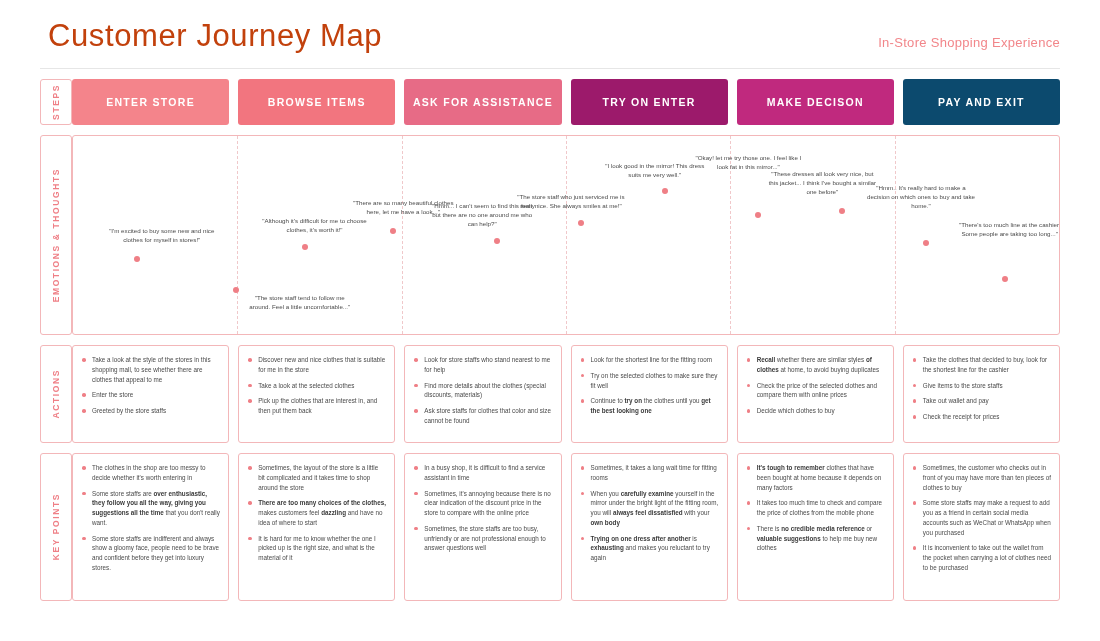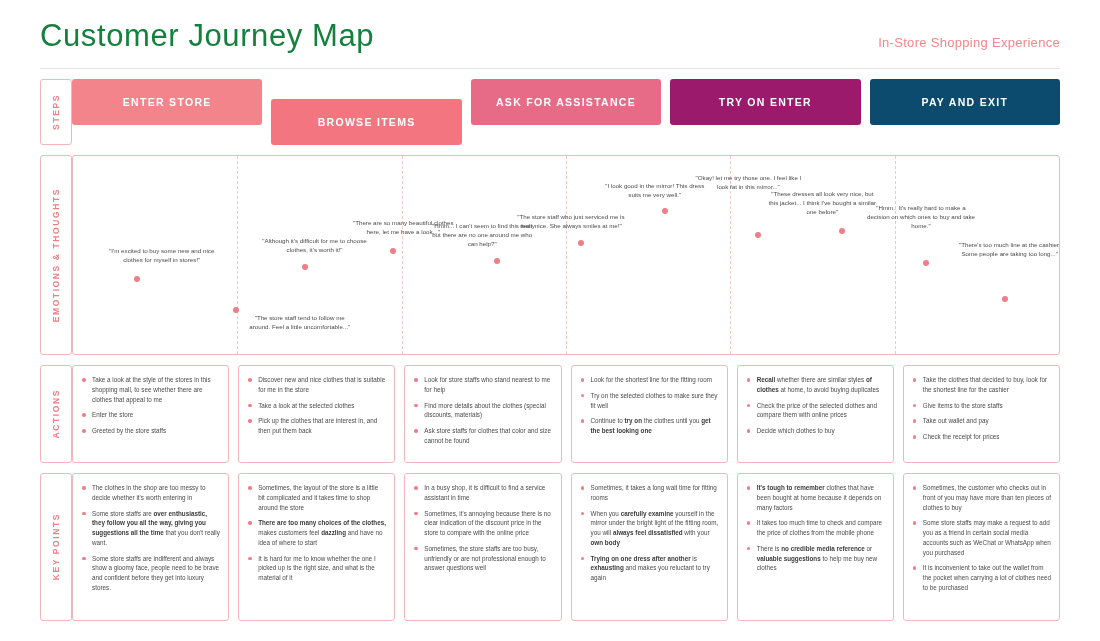--- a/index.html
+++ b/index.html
@@ -20,21 +20,22 @@
     display: flex;
     align-items: flex-end;
     justify-content: space-between;
     padding-top: 18px;
     padding-bottom: 8px;
   }
   .title {
     font-size: 31px;
     font-weight: normal;
     letter-spacing: 0.6px;
-    color: #15803d;
+    color: #c2410c;
+    margin-left: 8px;
   }
   .subtitle {
     font-size: 13px;
     color: #f2868a;
     letter-spacing: 0.3px;
     padding-bottom: 4px;
   }
   .rule {
     border-top: 1px solid #e6e6e6;
     margin-top: 6px;
@@ -154,27 +155,30 @@
 
   <div class="row">
     <div class="rail">
       <span>STEPS</span>
     </div>
     <div class="cols" id="steps-cols">
         <div class="col">
           <div class="step" style="background: rgb(244, 132, 139);">ENTER STORE</div>
         </div>
         <div class="col">
-          <div class="step" style="background: rgb(242, 117, 127); margin-top: 20px;">BROWSE ITEMS</div>
+          <div class="step" style="background: rgb(242, 117, 127);">BROWSE ITEMS</div>
         </div>
         <div class="col">
           <div class="step" style="background: rgb(231, 107, 134); padding-left: 6px;">ASK FOR ASSISTANCE</div>
         </div>
         <div class="col">
           <div class="step" style="background: rgb(156, 26, 107);">TRY ON ENTER</div>
+        </div>
+        <div class="col">
+          <div class="step" style="background: rgb(192, 41, 126);">MAKE DECISON</div>
         </div>
         <div class="col">
           <div class="step" style="background: #0c4a6e;">PAY AND EXIT</div>
         </div>
       </div>
   </div>
 
   <div class="row">
     <div class="rail">
       <span>EMOTIONS &amp; THOUGHTS</span>

